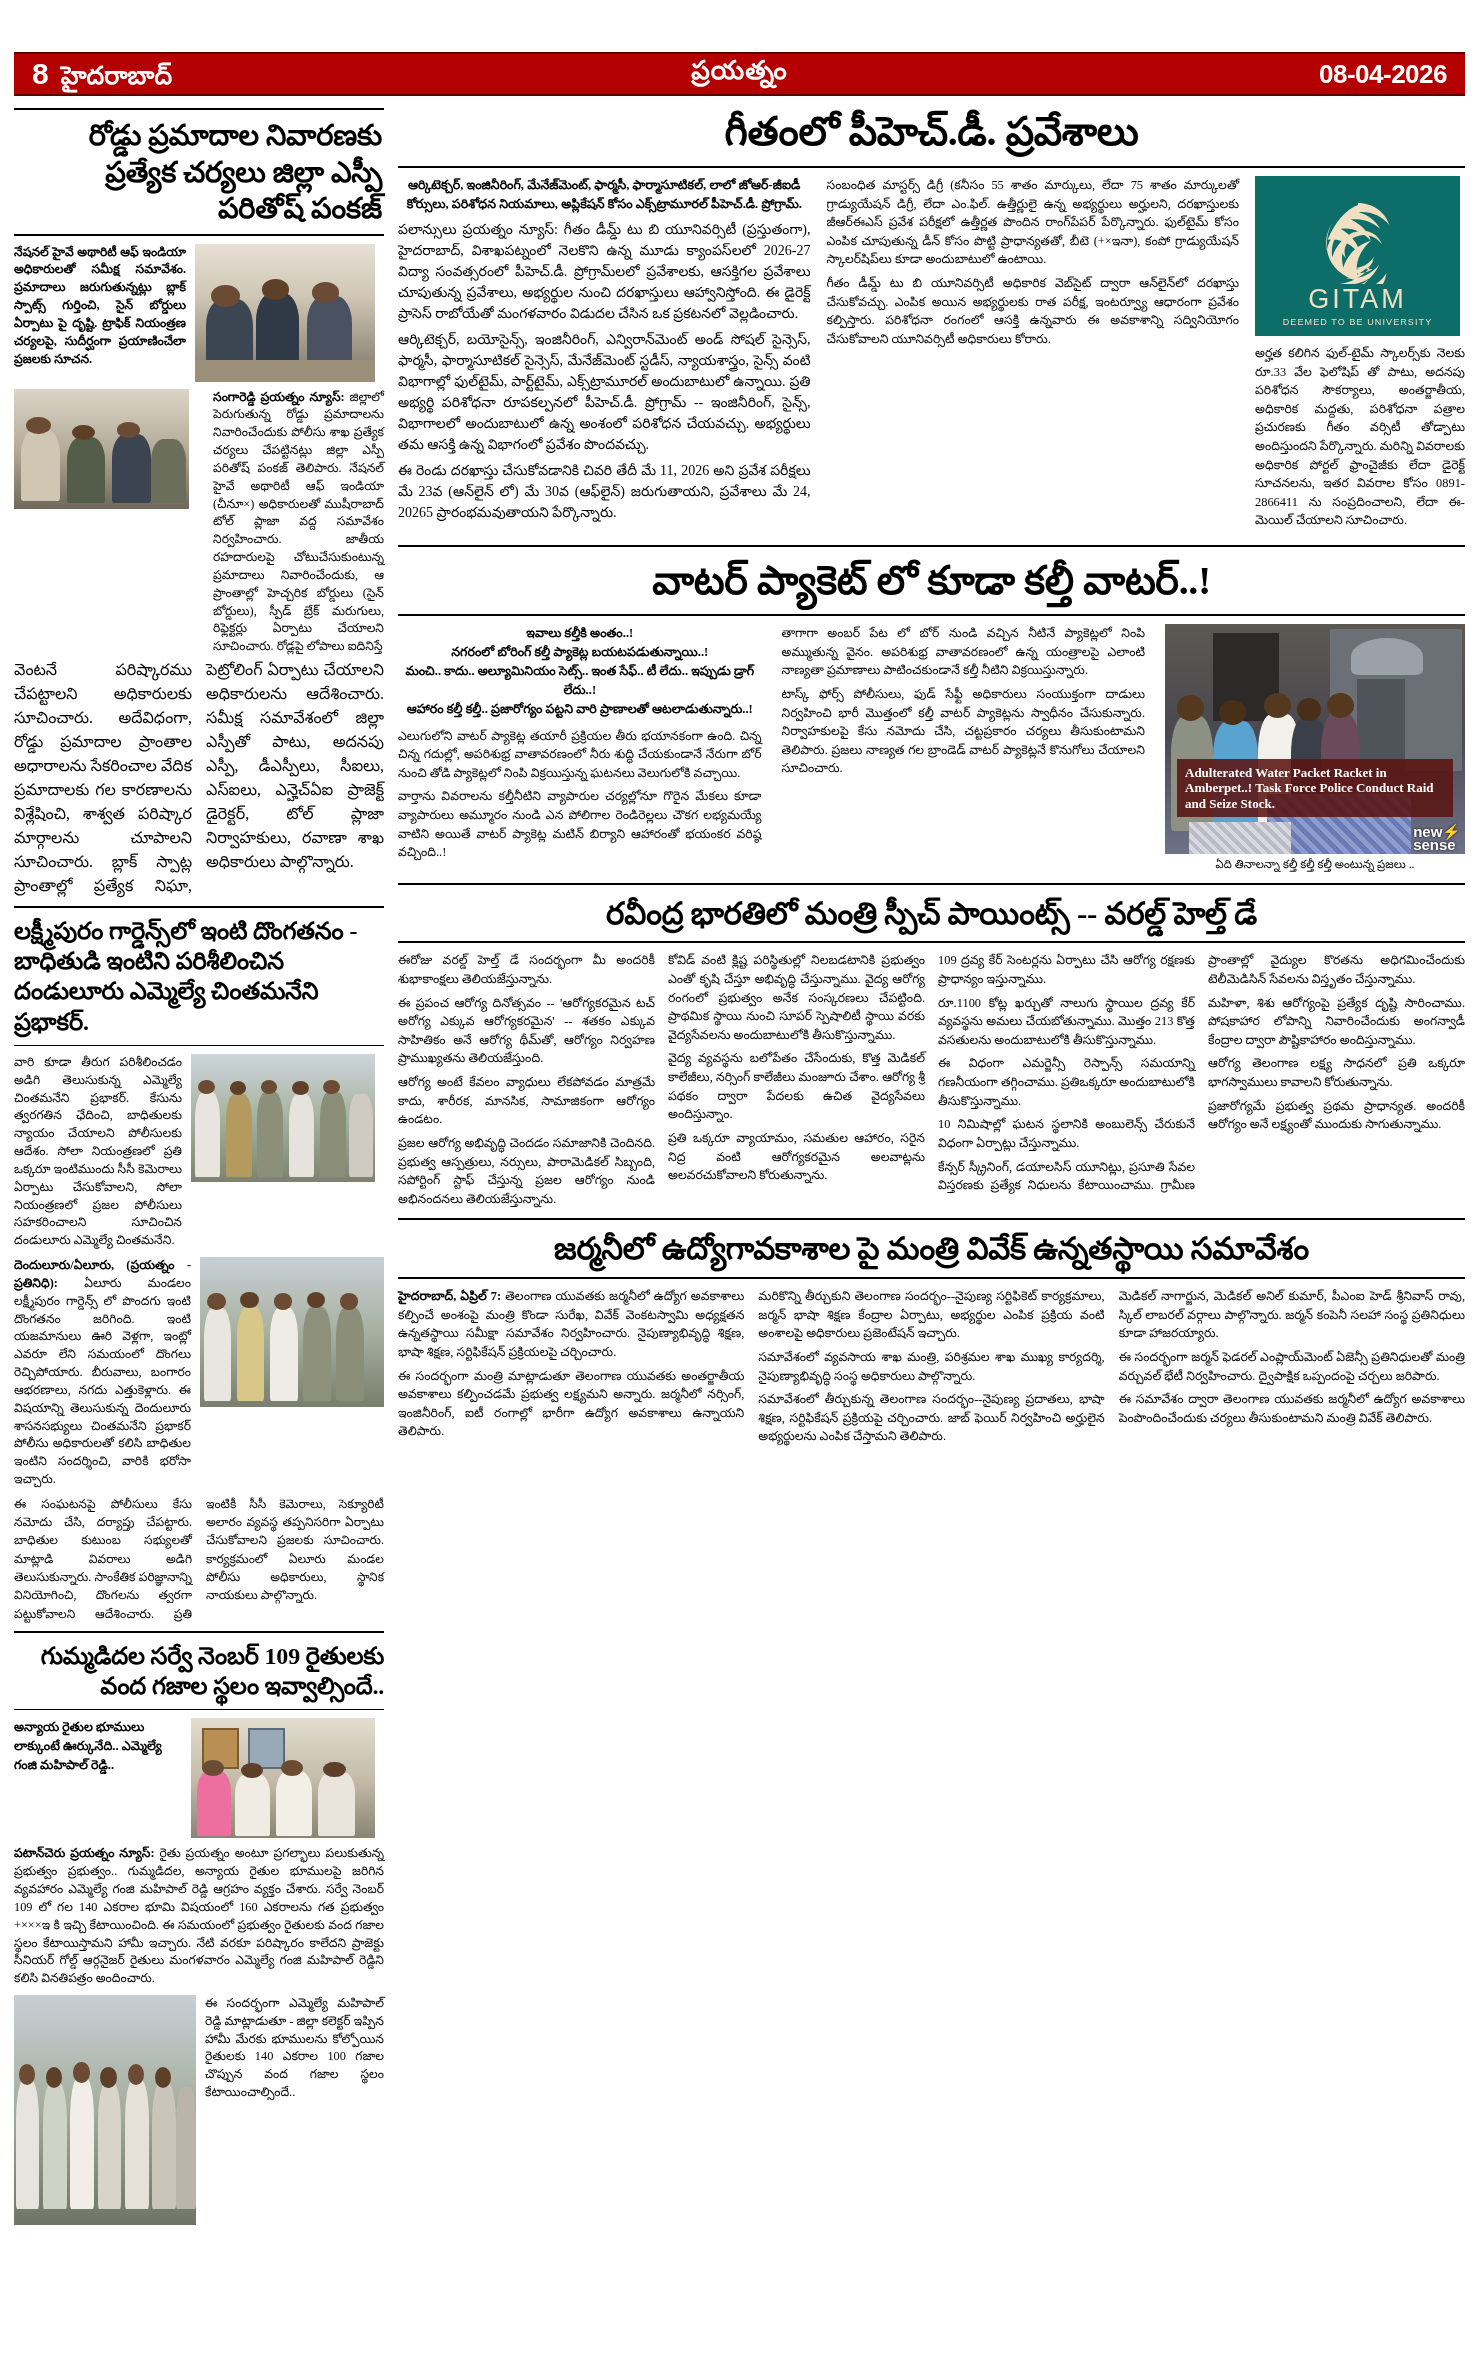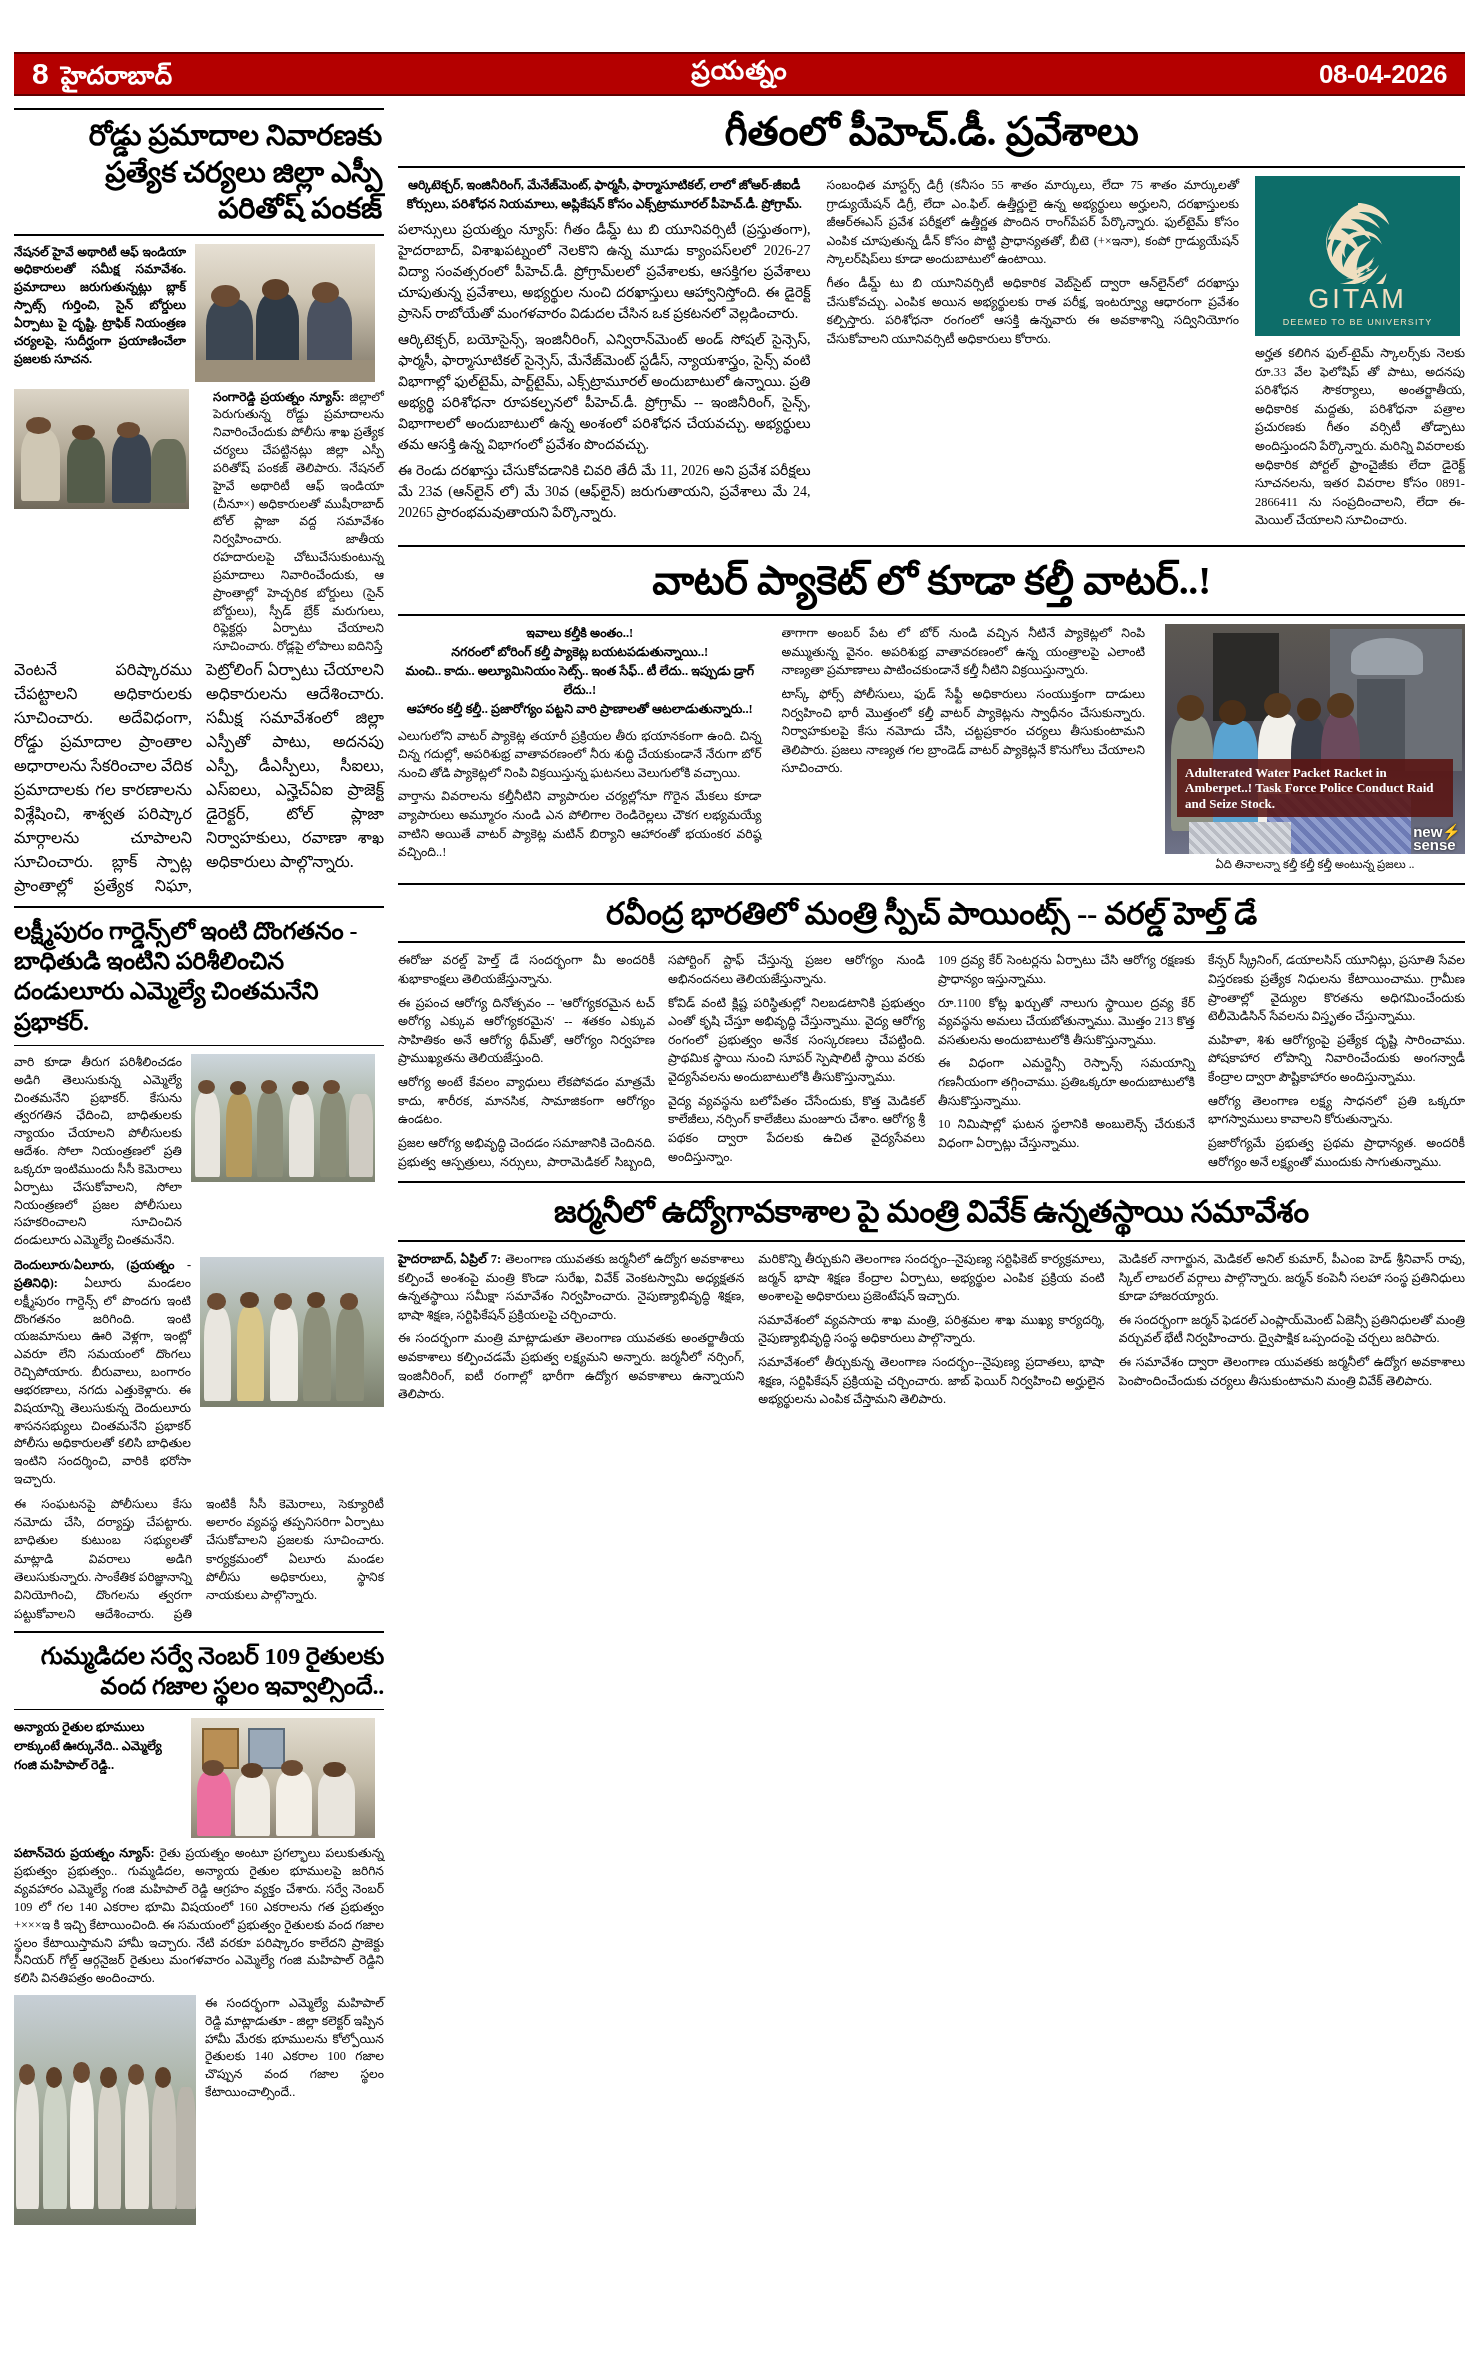--- a/index.html
+++ b/index.html
@@ -390,20 +390,21 @@
         <h1 class="hl-mid">రవీంద్ర భారతిలో మంత్రి స్పీచ్ పాయింట్స్ -- వరల్డ్ హెల్త్ డే</h1>
         <div class="rule-h thick" style="margin:9px 0 8px;"></div>
 
         <div class="body-text cols4" style="font-size:12.4px;">
           <p class="noindent">ఈరోజు వరల్డ్ హెల్త్ డే సందర్భంగా మీ అందరికీ శుభాకాంక్షలు తెలియజేస్తున్నాను.</p>
           <p class="noindent">ఈ ప్రపంచ ఆరోగ్య దినోత్సవం -- 'ఆరోగ్యకరమైన టచ్ అరోగ్య ఎక్కువ ఆరోగ్యకరమైన' -- శతకం ఎక్కువ సాహితికం అనే ఆరోగ్య థీమ్‌తో, ఆరోగ్యం నిర్వహణ ప్రాముఖ్యతను తెలియజేస్తుంది.</p>
           <p class="noindent">ఆరోగ్య అంటే కేవలం వ్యాధులు లేకపోవడం మాత్రమే కాదు, శారీరక, మానసిక, సామాజికంగా ఆరోగ్యం ఉండటం.</p>
           <p class="noindent">ప్రజల ఆరోగ్య అభివృద్ధి చెందడం సమాజానికి చెందినది. ప్రభుత్వ ఆస్పత్రులు, నర్సులు, పారామెడికల్ సిబ్బంది, సపోర్టింగ్ స్టాఫ్ చేస్తున్న ప్రజల ఆరోగ్యం నుండి అభినందనలు తెలియజేస్తున్నాను.</p>
           <p class="noindent">కోవిడ్ వంటి క్లిష్ట పరిస్థితుల్లో నిలబడటానికి ప్రభుత్వం ఎంతో కృషి చేస్తూ అభివృద్ధి చేస్తున్నాము. వైద్య ఆరోగ్య రంగంలో ప్రభుత్వం అనేక సంస్కరణలు చేపట్టింది. ప్రాథమిక స్థాయి నుంచి సూపర్ స్పెషాలిటీ స్థాయి వరకు వైద్యసేవలను అందుబాటులోకి తీసుకొస్తున్నాము.</p>
           <p class="noindent">వైద్య వ్యవస్థను బలోపేతం చేసేందుకు, కొత్త మెడికల్ కాలేజీలు, నర్సింగ్ కాలేజీలు మంజూరు చేశాం. ఆరోగ్య శ్రీ పథకం ద్వారా పేదలకు ఉచిత వైద్యసేవలు అందిస్తున్నాం.</p>
+          <p class="noindent">ప్రతి ఒక్కరూ వ్యాయామం, సమతుల ఆహారం, సరైన నిద్ర వంటి ఆరోగ్యకరమైన అలవాట్లను అలవరచుకోవాలని కోరుతున్నాను.</p>
           <p class="noindent">109 ద్రవ్య కేర్ సెంటర్లను ఏర్పాటు చేసి ఆరోగ్య రక్షణకు ప్రాధాన్యం ఇస్తున్నాము.</p>
           <p class="noindent">రూ.1100 కోట్ల ఖర్చుతో నాలుగు స్థాయిల ద్రవ్య కేర్ వ్యవస్థను అమలు చేయబోతున్నాము. మొత్తం 213 కొత్త వసతులను అందుబాటులోకి తీసుకొస్తున్నాము.</p>
           <p class="noindent">ఈ విధంగా ఎమర్జెన్సీ రెస్పాన్స్ సమయాన్ని గణనీయంగా తగ్గించాము. ప్రతిఒక్కరూ అందుబాటులోకి తీసుకొస్తున్నాము.</p>
           <p class="noindent">10 నిమిషాల్లో ఘటన స్థలానికి అంబులెన్స్ చేరుకునే విధంగా ఏర్పాట్లు చేస్తున్నాము.</p>
           <p class="noindent">కేన్సర్ స్క్రీనింగ్, డయాలసిస్ యూనిట్లు, ప్రసూతి సేవల విస్తరణకు ప్రత్యేక నిధులను కేటాయించాము. గ్రామీణ ప్రాంతాల్లో వైద్యుల కొరతను అధిగమించేందుకు టెలీమెడిసిన్ సేవలను విస్తృతం చేస్తున్నాము.</p>
           <p class="noindent">మహిళా, శిశు ఆరోగ్యంపై ప్రత్యేక దృష్టి సారించాము. పోషకాహార లోపాన్ని నివారించేందుకు అంగన్వాడీ కేంద్రాల ద్వారా పౌష్టికాహారం అందిస్తున్నాము.</p>
           <p class="noindent">ఆరోగ్య తెలంగాణ లక్ష్య సాధనలో ప్రతి ఒక్కరూ భాగస్వాములు కావాలని కోరుతున్నాను.</p>
           <p class="noindent">ప్రజారోగ్యమే ప్రభుత్వ ప్రథమ ప్రాధాన్యత. అందరికీ ఆరోగ్యం అనే లక్ష్యంతో ముందుకు సాగుతున్నాము.</p>
         </div>
       </div>

